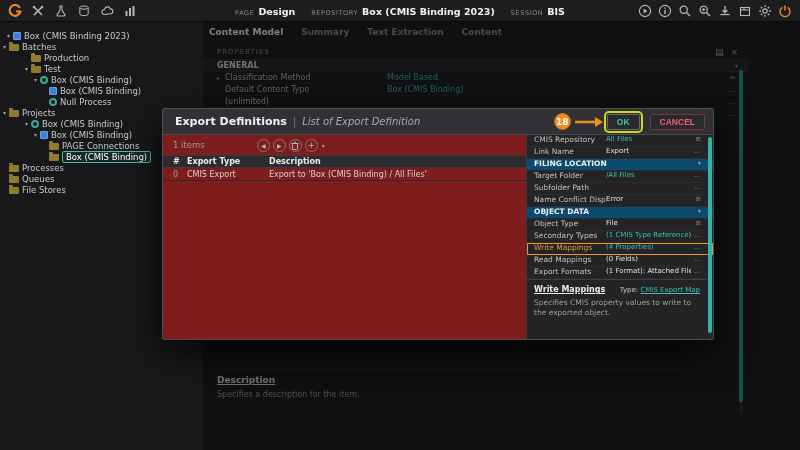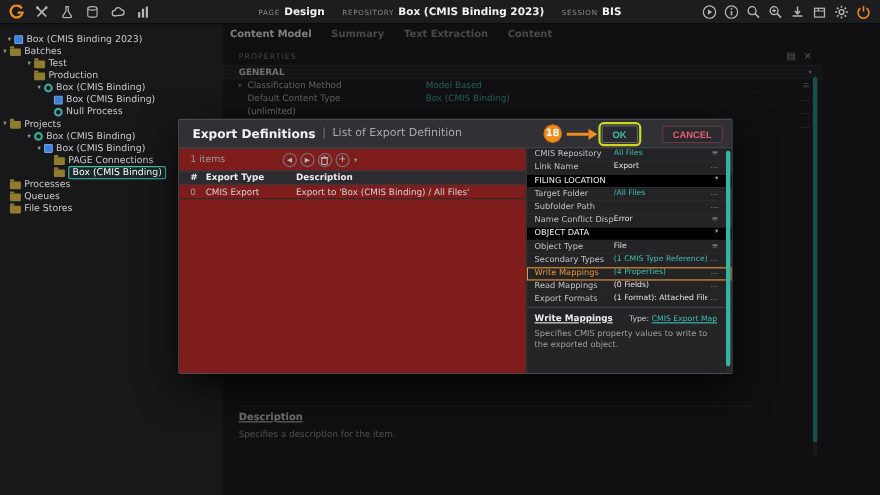--- a/index.html
+++ b/index.html
@@ -53,34 +53,34 @@
   .bg-help{position:absolute;left:14px;top:325px;width:470px;border-top:1px solid #2e2e30;padding-top:5px}
   .bg-help-title{font-size:9px;font-weight:bold;text-decoration:underline;color:#e0e0e2}
   .bg-help-text{font-size:8px;color:#9c9c9e;margin-top:5px}
   .bg-scroll{position:absolute;left:536px;top:24px;height:346px;width:4px;background:#2c2c2e}
   .bg-scroll .thumb{position:absolute;top:2px;width:4px;height:96%;background:#2f9e92;border-radius:2px}
 
   
   .overlay{position:absolute;left:203px;top:22px;right:0;bottom:0;background:rgba(8,8,9,.52);z-index:10}
 
   
-  .modal{position:absolute;left:162px;top:108px;width:504px;height:232px;background:#242427;
+  .modal{position:absolute;left:162px;top:108px;width:552px;height:232px;background:#242427;
     border:1px solid #4d4d52;border-radius:2px;box-shadow:0 12px 36px rgba(0,0,0,.78);z-index:20;
     display:flex;flex-direction:column}
   .m-head{height:26px;background:#303035;display:flex;align-items:center;padding:0 8px 0 12px;
     border-bottom:1px solid #48484d;flex:none;position:relative}
   .m-title{font-size:11px;font-weight:bold;color:#f3f3f5}
   .m-sep{color:#7c7c7e;margin:0 6px;font-size:10px}
-  .m-sub{font-size:10px;color:#ababad}
+  .m-sub{font-size:10px;font-style:italic;color:#ababad}
   .m-actions{margin-left:auto;display:flex;align-items:center;gap:4px}
   .anno-badge{width:17px;height:17px;border-radius:50%;background:#ef8e1f;border:1px solid #c86f10;
     color:#fff;font-size:9px;font-weight:bold;display:flex;align-items:center;justify-content:center;flex:none}
   .btn{font-size:8.5px;font-weight:bold;padding:2px 9px;background:#2a2a2e;border:1px solid #67676c;
     border-radius:2px;line-height:10px;cursor:pointer}
-  .btn.ok{color:#3fbfb0;outline:2px solid #cdd81f;outline-offset:1px;margin-right:18px}
+  .btn.ok{color:#3fbfb0;outline:2px solid #cdd81f;outline-offset:1px;margin-right:6px}
   .btn.cancel{color:#e8606e;border-color:#6e3a43}
   .m-body{flex:1;display:flex;min-height:0}
 
   
   .mlist{flex:1;display:flex;flex-direction:column;background:#7f1d1d;min-width:0}
   .list-top{height:20px;display:flex;align-items:center;padding:0 10px;flex:none}
   .count{font-size:8.5px;color:#9b9b9d}
   .tools{display:flex;align-items:center;gap:3px;margin-left:52px}
   .tool{width:13px;height:13px;border:1px solid #77777c;border-radius:50%;color:#b8b8bc;
     font-size:6px;display:flex;align-items:center;justify-content:center;cursor:pointer}
@@ -95,21 +95,21 @@
   .c-desc{flex:1;overflow:hidden;white-space:nowrap}
 
   
   .pp{width:187px;flex:none;border-left:1px solid #3a3a3f;position:relative;background:#242427}
   .pr{display:flex;align-items:flex-start;height:12px;border-bottom:1px solid #2b2b2e;
     padding:0 12px 0 7px;font-size:7.5px;position:relative}
   .pr .l{width:72px;flex:none;overflow:hidden;white-space:nowrap;color:#c2c2c4}
   .pr .v{flex:1;overflow:hidden;white-space:nowrap;color:#e2e2e4;font-size:7px}
   .pr .v.link{color:#3fbfb0}
   .pr .i{width:10px;flex:none;text-align:right;color:#8d8d8f;font-size:7px}
-  .pr.sec{background:#000000;font-weight:normal;color:#eeeef0}
+  .pr.sec{background:#0c4a6e;font-weight:bold;color:#eeeef0}
   .pr.sec .sl{font-size:7.5px}
   .pr.sec .chev{margin-left:auto;font-size:6px;color:#9b9b9d}
   .pr.hl{outline:1px solid #e8962f;outline-offset:-1px}
   .pr.hl .l{color:#e8962f}
   .pp-help{position:absolute;left:0;right:6px;top:144px;bottom:0;border-top:1px solid #3f3f44;
     padding:5px 7px 0 7px}
   .pp-help-head{display:flex;justify-content:space-between;align-items:baseline}
   .pph-title{font-size:8px;font-weight:bold;text-decoration:underline;color:#ececee}
   .pph-type{font-size:7px;color:#c6c6c8}
   .pph-type .tv{color:#3fbfb0;text-decoration:underline}
@@ -237,28 +237,28 @@
         <span class="exp">▾</span>
         <span class="tico cube"></span>
         <span class="tlbl">Box (CMIS Binding 2023)</span>
       </div>
       <div class="trow d1">
         <span class="exp">▾</span>
         <span class="tico folder"></span>
         <span class="tlbl">Batches</span>
       </div>
       <div class="trow d2">
+        <span class="exp"></span>
+        <span class="tico folder"></span>
+        <span class="tlbl">Production</span>
+      </div>
+      <div class="trow d2">
         <span class="exp">▾</span>
         <span class="tico folder"></span>
         <span class="tlbl">Test</span>
-      </div>
-      <div class="trow d2">
-        <span class="exp"></span>
-        <span class="tico folder"></span>
-        <span class="tlbl">Production</span>
       </div>
       <div class="trow d3">
         <span class="exp">▾</span>
         <span class="tico gear"></span>
         <span class="tlbl">Box (CMIS Binding)</span>
       </div>
       <div class="trow d4">
         <span class="exp"></span>
         <span class="tico cube"></span>
         <span class="tlbl">Box (CMIS Binding)</span>

